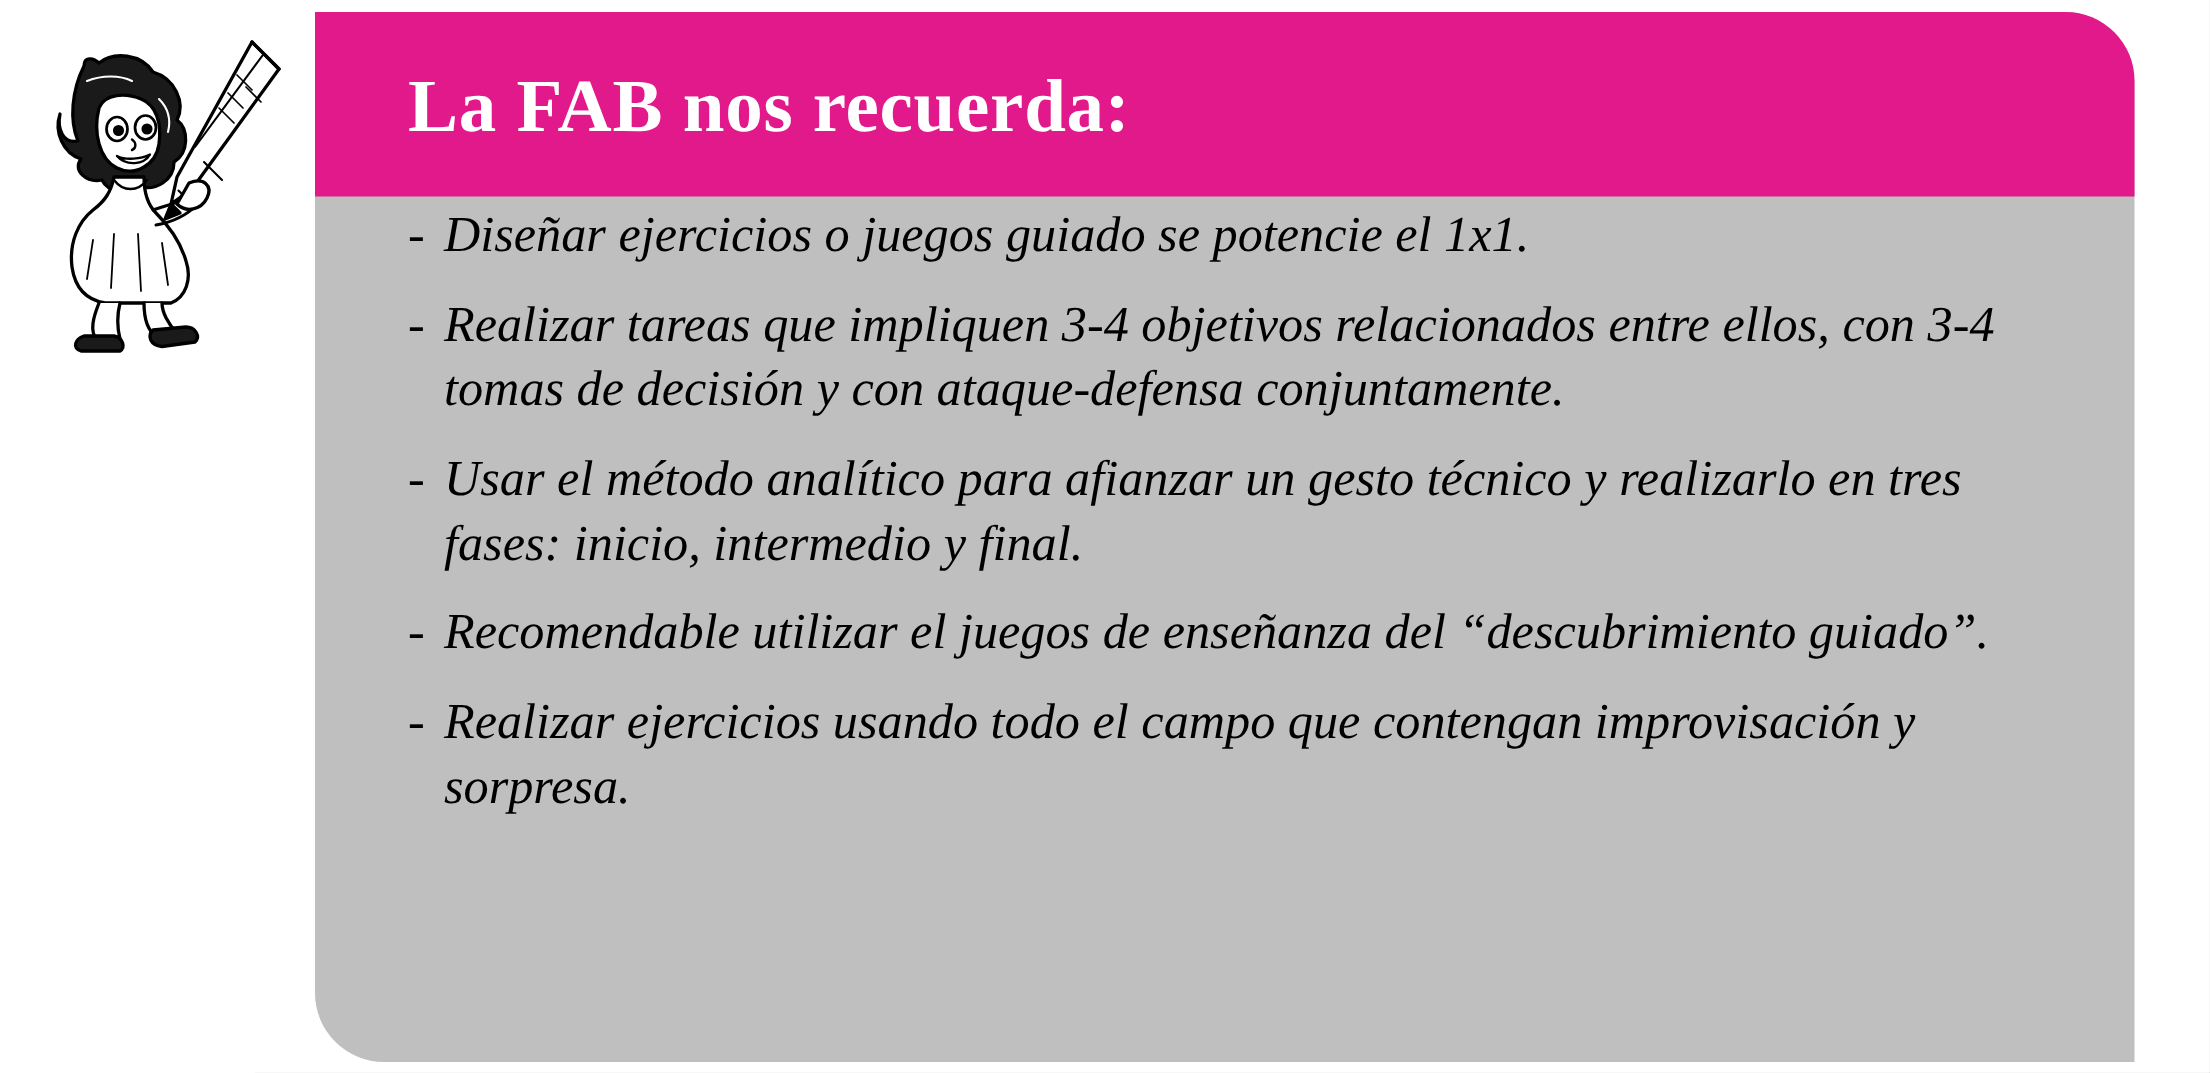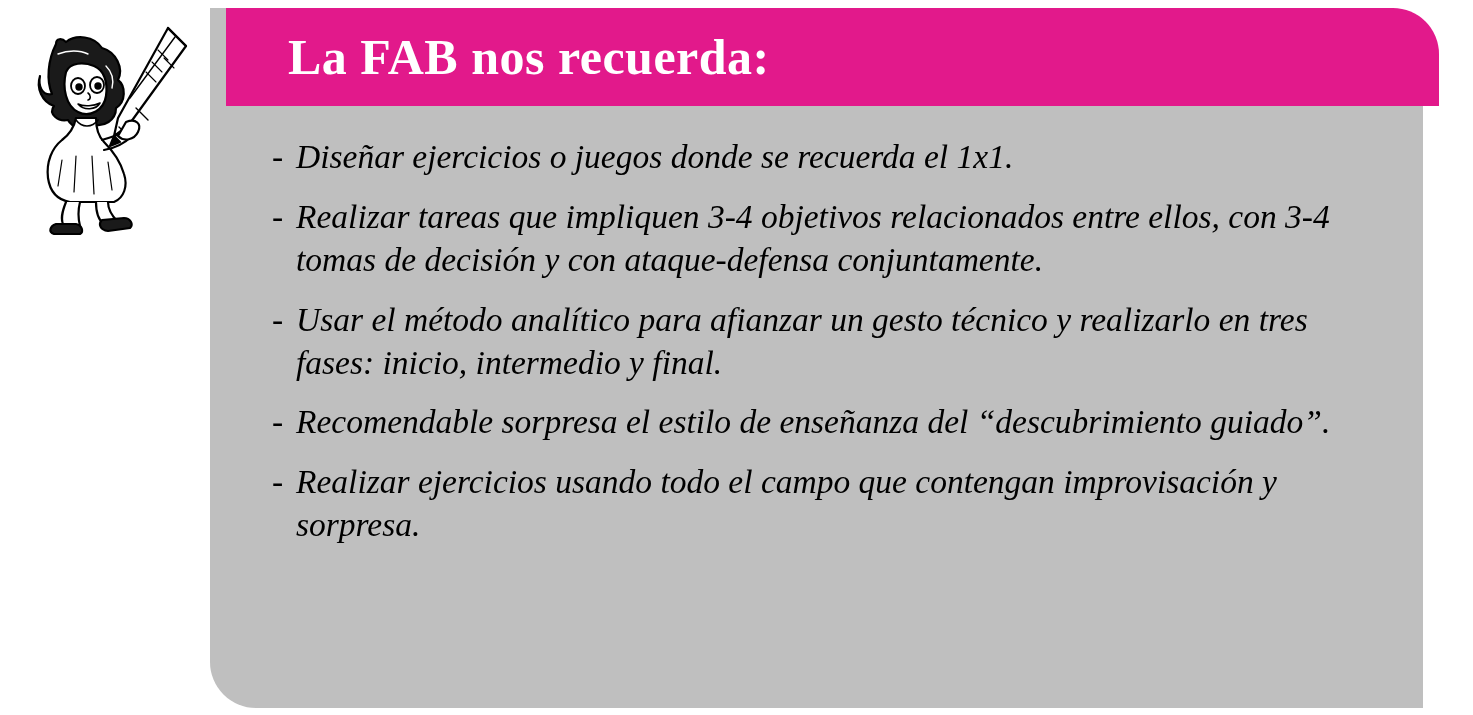--- a/index.html
+++ b/index.html
@@ -41,24 +41,24 @@
     height: 700px;
     background: #bfbfbf;
     border-top-right-radius: 46px;
     border-bottom-left-radius: 46px;
     border-top-left-radius: 0px;
     border-bottom-right-radius: 0px;
     box-sizing: border-box;
   }
   .panel-header {
     position: absolute;
-    left: 16px;
+    left: 0px;
     top: 0px;
     width: 1213px;
-    height: 98px;
+    height: 123px;
     background: #e2198b;
     border-top-right-radius: 46px;
     box-sizing: border-box;
     display: flex;
     align-items: center;
   }
   .panel-title {
     color: #ffffff;
     font-family: "Liberation Serif", serif;
     font-weight: bold;
@@ -163,36 +163,36 @@
   <div class="panel">
 
     <div class="panel-header">
       <div class="panel-title">La FAB nos recuerda:</div>
     </div>
 
     <div class="panel-body">
 
       <div class="bullet">
         <span class="dash">-</span>
-        <span class="btext">Diseñar ejercicios o juegos donde se recuerda el 1x1.</span>
+        <span class="btext">Diseñar ejercicios o juegos guiado se potencie el 1x1.</span>
       </div>
 
       <div class="bullet">
         <span class="dash">-</span>
         <span class="btext">Realizar tareas que impliquen 3-4 objetivos relacionados entre ellos, con 3-4 tomas de decisión y con ataque-defensa conjuntamente.</span>
       </div>
 
       <div class="bullet">
         <span class="dash">-</span>
         <span class="btext">Usar el método analítico para afianzar un gesto técnico y realizarlo en tres fases: inicio, intermedio y final.</span>
       </div>
 
       <div class="bullet">
         <span class="dash">-</span>
-        <span class="btext">Recomendable sorpresa el estilo de enseñanza del “descubrimiento guiado”.</span>
+        <span class="btext">Recomendable utilizar el juegos de enseñanza del “descubrimiento guiado”.</span>
       </div>
 
       <div class="bullet">
         <span class="dash">-</span>
         <span class="btext">Realizar ejercicios usando todo el campo que contengan improvisación y sorpresa.</span>
       </div>
 
     </div>
   </div>
 </div>

